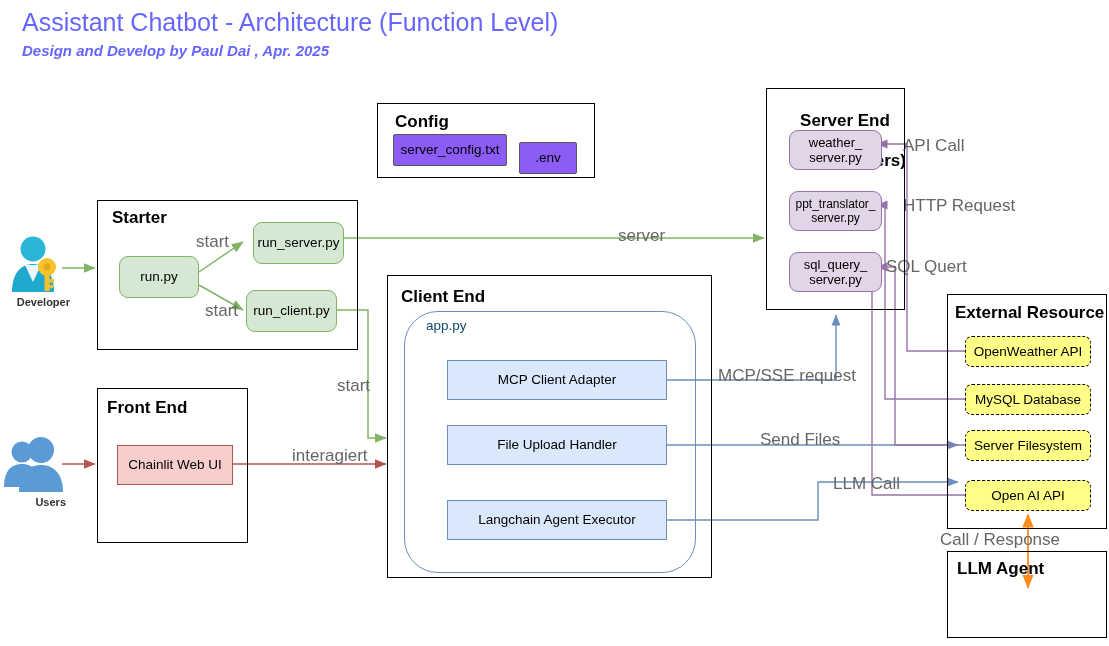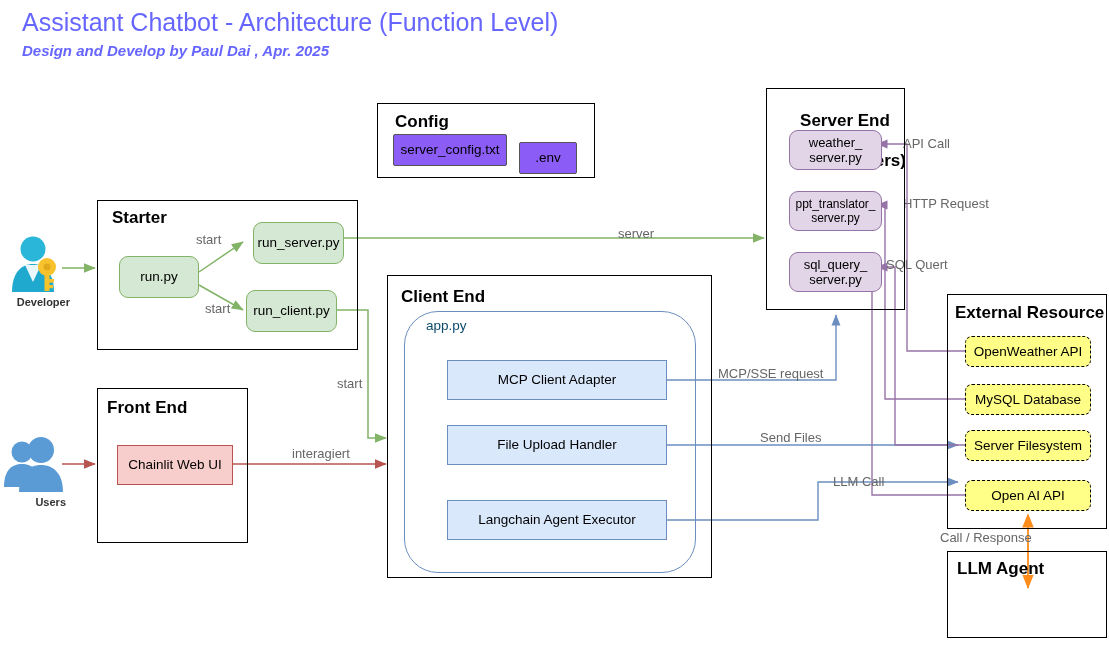--- a/index.html
+++ b/index.html
@@ -4,21 +4,21 @@
 <style>
   html,body{margin:0;padding:0;background:#ffffff;}
   body{width:1109px;height:646px;position:relative;overflow:hidden;
        font-family:"Liberation Sans","DejaVu Sans",sans-serif;}
   #canvas{position:absolute;left:0;top:0;width:1109px;height:646px;}
   svg.layer{position:absolute;left:0;top:0;width:1109px;height:646px;}
   .node{position:absolute;box-sizing:border-box;display:flex;align-items:center;
         justify-content:center;text-align:center;line-height:1.18;color:#000;}
   .grp{position:absolute;box-sizing:border-box;border:1.6px solid #000;background:transparent;}
   .grp-title{position:absolute;font-weight:bold;font-size:17px;color:#000;white-space:pre;}
-  .lbl{position:absolute;color:#666;font-size:13px;white-space:nowrap;}
+  .lbl{position:absolute;color:#666;font-size:17px;white-space:nowrap;}
   .title-main{position:absolute;left:22px;top:8px;font-size:25px;color:#6666ff;white-space:nowrap;}
   .title-sub{position:absolute;left:22px;top:42px;font-size:15px;color:#6666ff;
              font-style:italic;font-weight:bold;white-space:nowrap;}
   .actor-lbl{position:absolute;font-weight:bold;font-size:11px;color:#333;text-align:right;}
   .green{background:#d5e8d4;border:1.4px solid #82b366;border-radius:9px;font-size:13.5px;}
   .purple{background:#e1d5e7;border:1.4px solid #9673a6;border-radius:9px;font-size:13px;}
   .blue{background:#dae8fc;border:1.2px solid #6c8ebf;font-size:13.5px;}
   .pink{background:#f8cecc;border:1.4px solid #b85450;font-size:13.5px;}
   .yellow{background:#ffff88;border:1.6px dashed #000;border-radius:7px;font-size:13.5px;}
   .orange{background:#ffe6cc;border:1.6px solid #d79b00;font-size:13.5px;}

